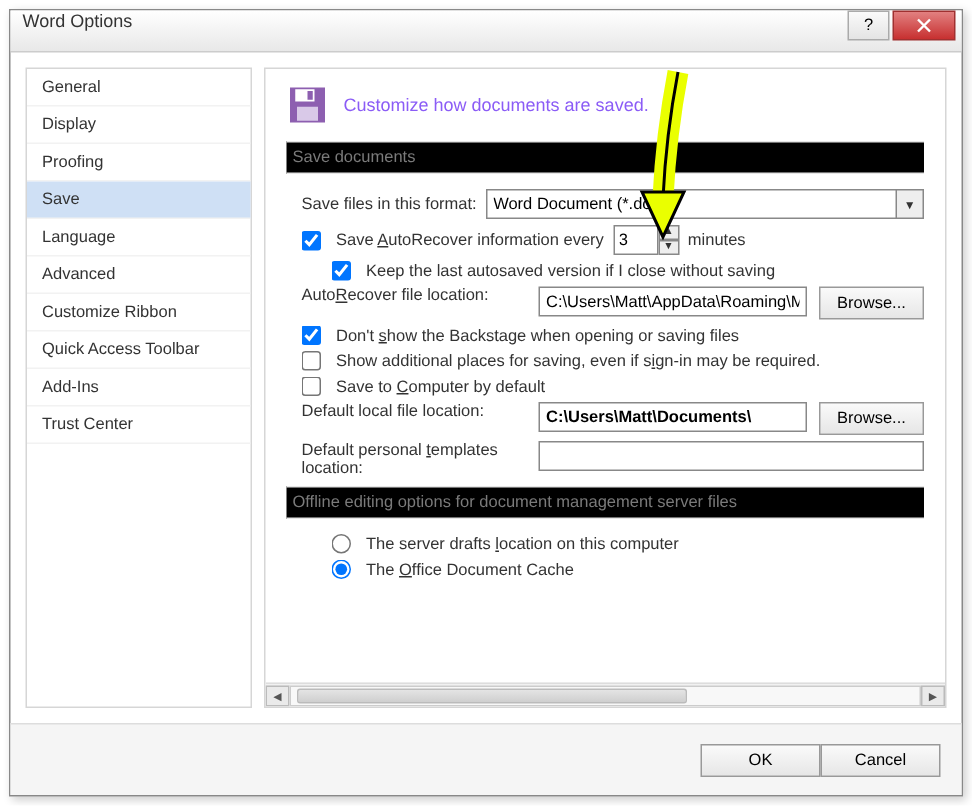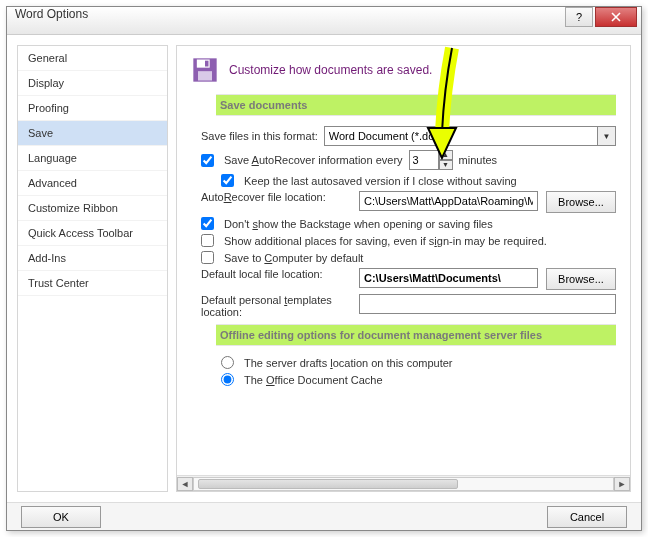--- a/index.html
+++ b/index.html
@@ -15,34 +15,34 @@
 .sidebar-item.sel { background: #cfe0f5; }
 .main { flex: 1; border: 1px solid #d6d6d6; position: relative; overflow: hidden; }
 .main-inner { position: absolute; inset: 0 0 16px 0; padding: 10px 14px 10px 14px; overflow: hidden; }
 .hscroll { position: absolute; left: 0; right: 0; bottom: 0; height: 16px; background: #f1f1f1; border-top: 1px solid #ddd; display: flex; align-items: center; }
 .hscroll .arrow { width: 16px; height: 14px; border: 1px solid #bbb; background: #eaeaea; display:flex;align-items:center;justify-content:center;font-size:9px;color:#555;}
 .hscroll .track { flex:1; height:14px; border:1px solid #ccc; background:#f8f8f8; position:relative;}
 .hscroll .thumb { position:absolute; left:4px; top:1px; height:10px; width:62%; background:linear-gradient(#e4e4e4,#cfcfcf); border:1px solid #bbb; border-radius:2px;}
 .header-row { display: flex; align-items: center; gap: 10px; margin-bottom: 10px; color: #555; }
 .save-icon { width: 28px; height: 28px; }
 .group { margin-top: 6px; }
-.group-title { color: #7a7a7a; font-weight: bold; padding: 4px 0; border-top: 1px solid #e6e6e6; border-bottom: 1px solid #e6e6e6; background: #bef264; margin-bottom: 10px; padding-left: 4px; margin-left: 25px;}
+.group-title { color: #7a7a7a; font-weight: normal; padding: 4px 0; border-top: 1px solid #e6e6e6; border-bottom: 1px solid #e6e6e6; background: #000000; margin-bottom: 10px; padding-left: 4px;}
 .row { display: flex; align-items: center; gap: 6px; margin: 4px 0 4px 10px; color: #333; flex-wrap: wrap;}
 .row.indent { margin-left: 30px; }
 .row label { white-space: nowrap; }
 input[type=text].path { height: 20px; border: 1px solid #888; padding: 0 4px; background:#fff;}
 input[type=checkbox], input[type=radio] { margin: 0 4px 0 0; }
 .spin { display:flex; align-items:center; }
 .spin input { width: 30px; height: 20px; border: 1px solid #888; text-align:left; padding:0 3px;}
 .spin .btns { display:flex; flex-direction:column; }
 .spin .btns div { width:14px; height:10px; border:1px solid #888; background:#eee; font-size:7px; line-height:8px; text-align:center; cursor:pointer;}
 .btn { height: 22px; padding: 0 10px; border: 1px solid #999; background: linear-gradient(#fafafa,#e6e6e6); cursor:pointer; min-width:70px;}
 .two-col { display:flex; gap:8px; align-items:flex-start; margin:4px 0 4px 10px;}
 .two-col .lbl { width:150px; color:#333;}
-.footer { height: 28px; border-top: 1px solid #ddd; display:flex; justify-content:space-between; align-items:center; gap:20px; padding: 0 14px; background:#f5f5f5;}
+.footer { height: 48px; border-top: 1px solid #ddd; display:flex; justify-content:flex-end; align-items:center; gap:0; padding: 0 14px; background:#f5f5f5;}
 .footer .btn { min-width: 80px; }
 u { text-decoration: underline; }
 .info-icon { display:inline-block; width:12px; height:12px; border-radius:50%; border:1px solid #7aa6d6; color:#4a7ab8; font-size:8px; text-align:center; line-height:11px; margin-left:2px;}
 .arrow-overlay { position:absolute; left:247px; top:-6px; pointer-events:none; }
 .dd-arrow { width:18px; height:20px; border:1px solid #888; border-left:none; background:#eee; display:flex;align-items:center;justify-content:center;font-size:8px;}
 </style>
 </head>
 <body>
 
 <div class="window">
@@ -78,21 +78,21 @@
           <path d="M18 118 L4 88 L32 88 Z" fill="#eaff00" stroke="#000" stroke-width="2"></path>
         </svg>
 
         <div class="header-row">
           <svg class="save-icon" viewBox="0 0 24 24">
               <rect x="2" y="2" width="20" height="20" fill="#8d5fb0"></rect>
               <rect x="5" y="3" width="11" height="7" fill="#fff"></rect>
               <rect x="6" y="13" width="12" height="8" fill="#d9c9e8"></rect>
               <rect x="12" y="4" width="3" height="5" fill="#8d5fb0"></rect>
             </svg>
-          <span style="font-size:12px;color:#701a75;">Customize how documents are saved.</span>
+          <span style="font-size:12px;color:#8b5cf6;">Customize how documents are saved.</span>
         </div>
 
         <div class="group">
           <div class="group-title">Save documents</div>
 
           <div class="row">
             <label>Save files in this format:</label>
             <div style="flex:1;display:flex;">
               <input type="text" class="path" style="flex: 1 1 0%;" readonly="" value="Word Document (*.docx)">
               <div class="dd-arrow">▼</div>

